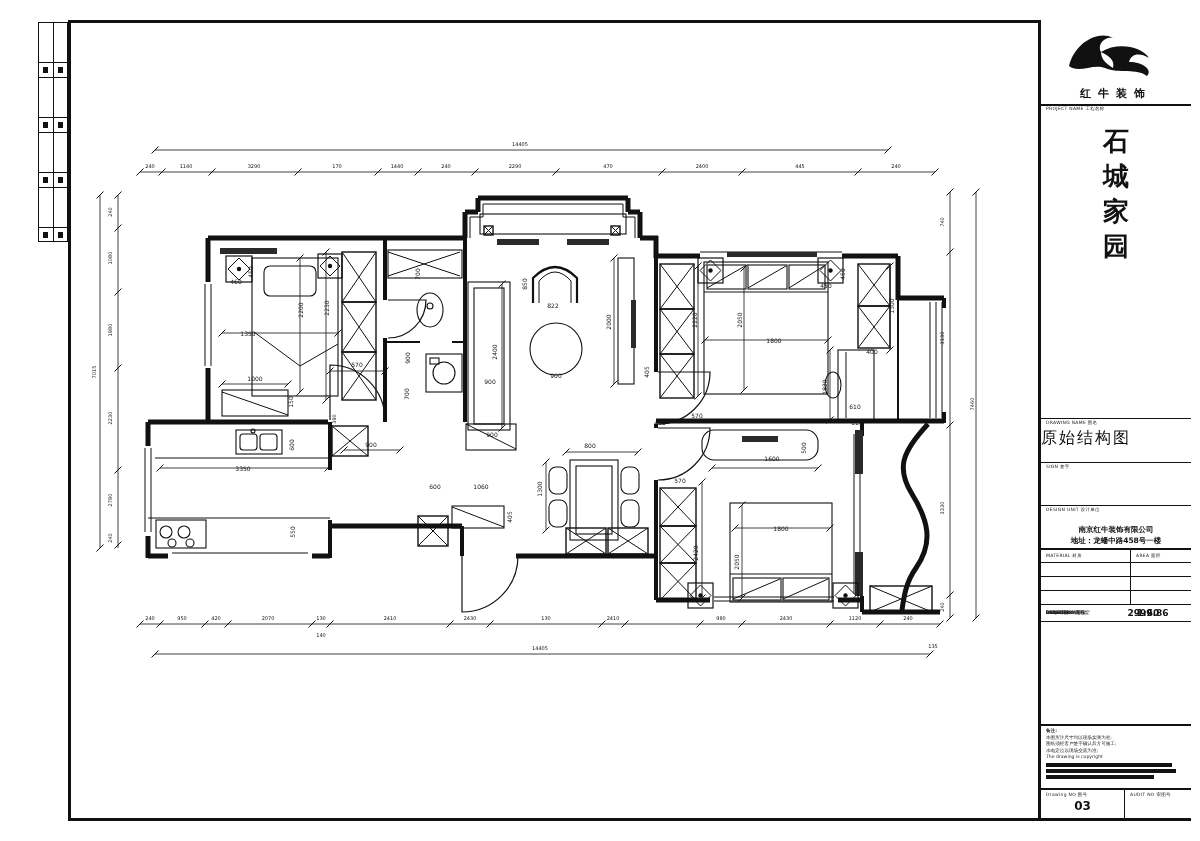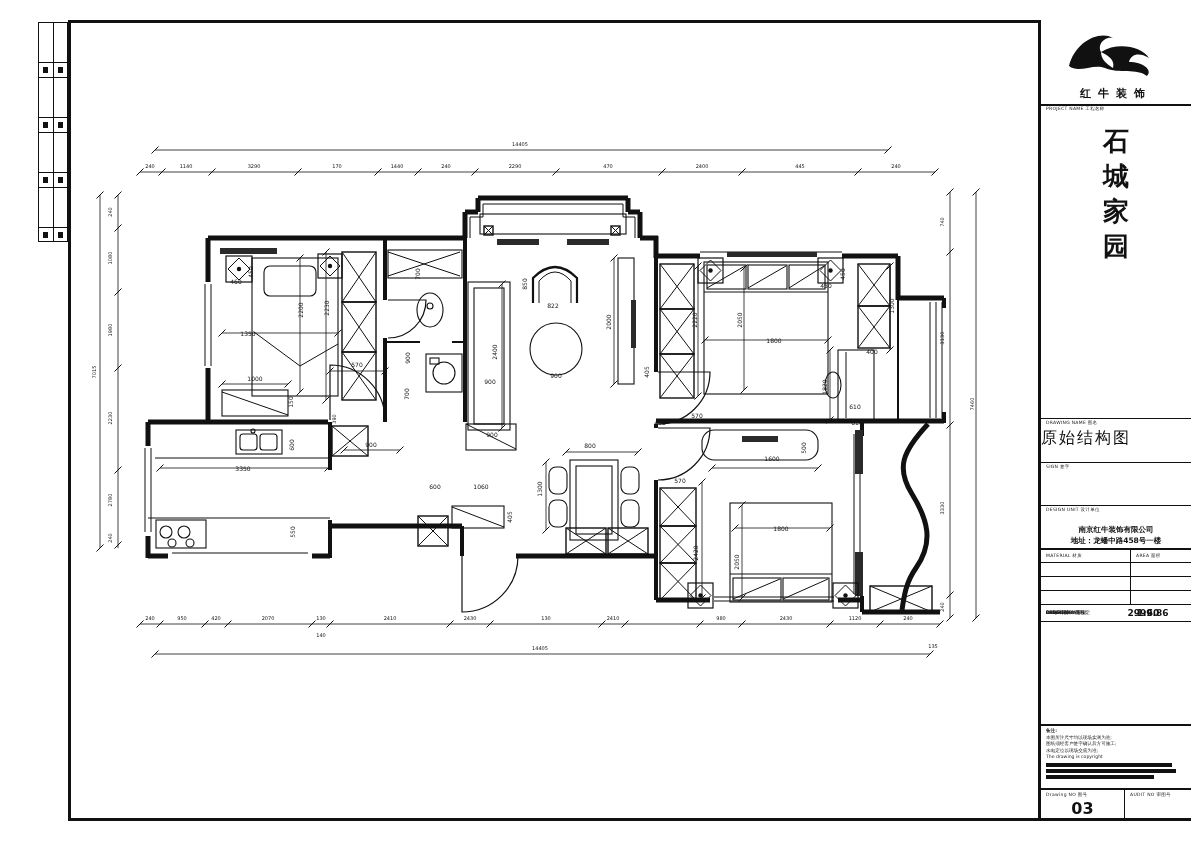--- a/index.html
+++ b/index.html
@@ -18,21 +18,21 @@
   .company{position:absolute;top:496px;left:0;width:100%;text-align:center;font-size:7.5px;font-weight:bold;line-height:11px;margin-top:8px;}
   .gridrow{position:absolute;left:0;width:100%;border-bottom:1px solid #111;box-sizing:border-box;}
   .gcell{position:absolute;top:0;height:100%;box-sizing:border-box;}
   .tb-row{position:absolute;left:0;width:100%;height:17px;border-bottom:1px solid #111;box-sizing:border-box;}
   .tb-row .lab{position:absolute;left:5px;top:5px;font-size:4.5px;white-space:nowrap;color:#222;}
   .tb-row .val{position:absolute;right:8px;top:3px;width:70px;text-align:center;font-size:9px;font-weight:bold;}
   .noteln{font-size:4.6px;line-height:6.5px;color:#222;white-space:nowrap;}
   .bar{background:#111;height:4px;margin:2px 0;}
   #bottomrow{position:absolute;left:0;top:768px;width:100%;height:30px;border-top:2px solid #111;}
   #bottomrow .cell{position:absolute;top:0;height:100%;box-sizing:border-box;}
-  .bigno{position:absolute;top:9px;left:0;width:100%;text-align:center;font-size:16px;font-weight:bold;}
+  .bigno{position:absolute;top:9px;left:0;width:100%;text-align:center;font-size:12px;font-weight:bold;}
   
   #leftstrip{left:38px;top:22px;width:30px;height:222px;}
   .lrow{position:relative;width:100%;box-sizing:border-box;border:1.5px solid #111;border-bottom:none;display:flex;}
   .lrow:last-child{border-bottom:1.5px solid #111;}
   .lcell{flex:1;border-right:1.5px solid #111;box-sizing:border-box;display:flex;align-items:center;justify-content:center;}
   .lcell:last-child{border-right:none;}
   .mark{width:5px;height:6px;background:#111;}
   svg text{font-family:"DejaVu Sans","Liberation Sans",sans-serif;}
 </style>
 </head>

